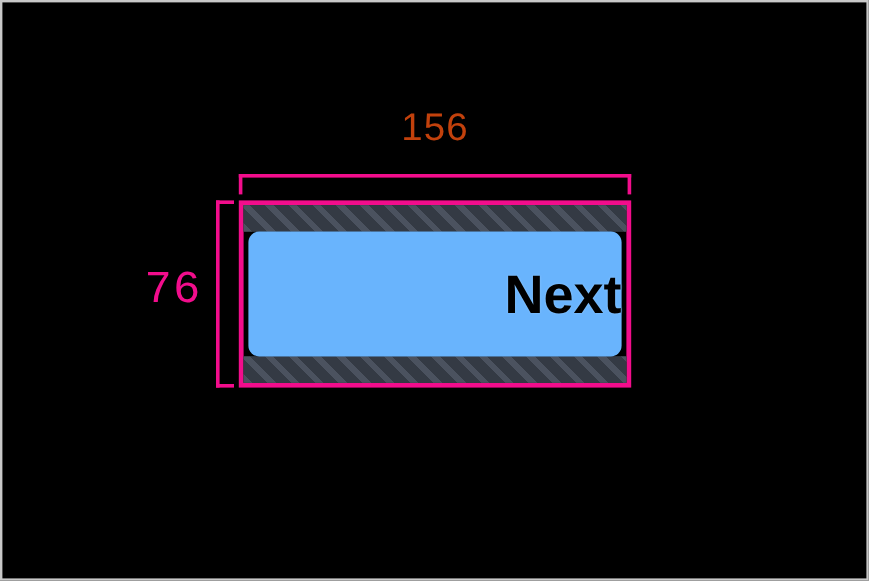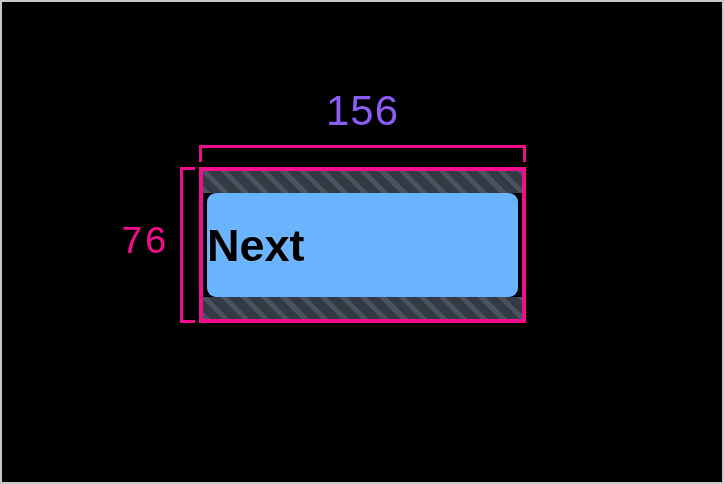--- a/index.html
+++ b/index.html
@@ -64,21 +64,21 @@
   #next-button {
     position: absolute;
     left: 4px;
     right: 4px;
     top: 22px;
     bottom: 22px;
     background: #69b4fd;
     border-radius: 9px;
     display: flex;
     align-items: center;
-    justify-content: flex-start;
+    justify-content: flex-end;
     border: none;
     padding: 0;
     cursor: pointer;
   }
   #next-button-label {
     font-family: "Liberation Sans", sans-serif;
     font-size: 45px;
     font-weight: bold;
     color: #000000;
     letter-spacing: 0px;
@@ -111,23 +111,23 @@
   }
   #width-dim-tick-left  { left: 0; }
   #width-dim-tick-right { right: 0; }
 
   #width-dim-label {
     position: absolute;
     left: 197px;
     top: 88px;
     width: 327px;
     text-align: center;
-    color: #8b5cf6;
+    color: #c2410c;
     font-family: "Liberation Sans", sans-serif;
-    font-size: 42px;
+    font-size: 32px;
     line-height: 1;
     letter-spacing: 1px;
   }
 
   
   #height-dimension {
     position: absolute;
     left: 178px;
     top: 165px;
     width: 19px;

